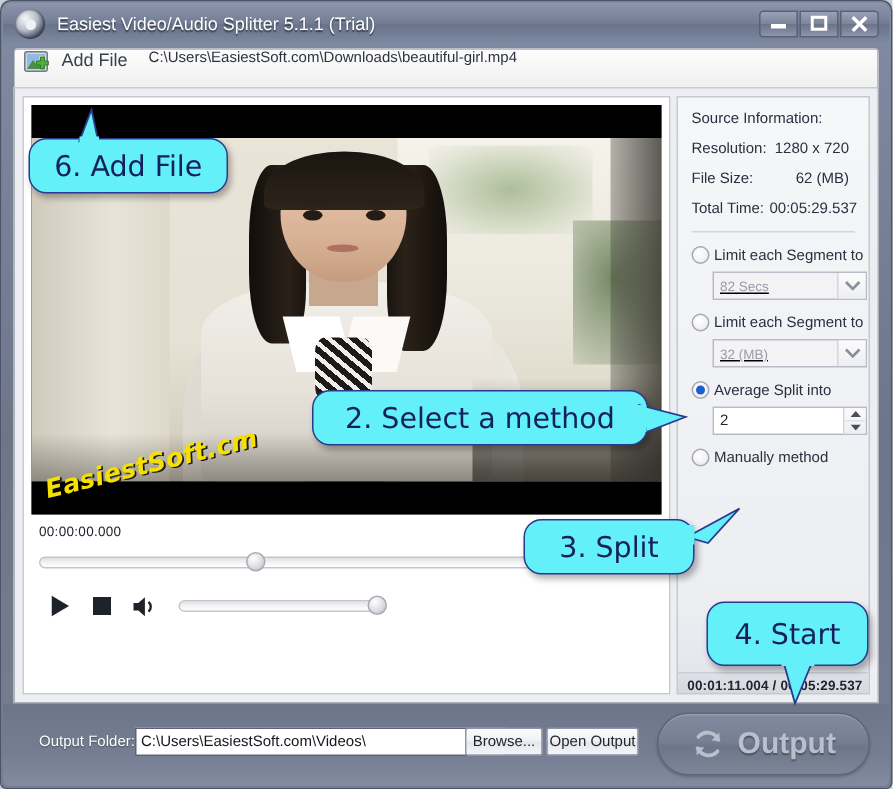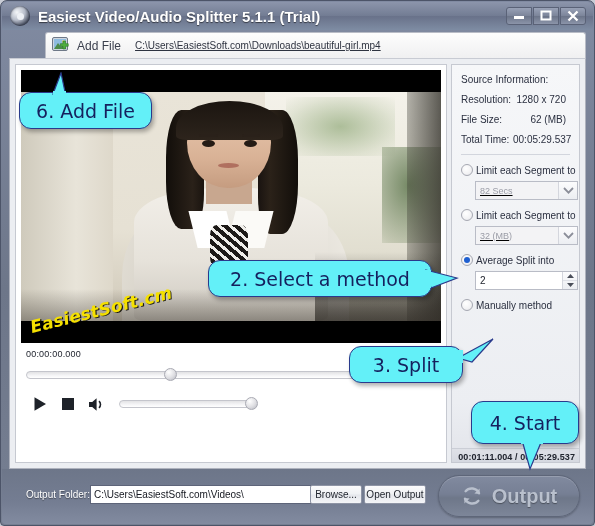--- a/index.html
+++ b/index.html
@@ -32,21 +32,21 @@
     border-radius: 50%;
     background: radial-gradient(circle at 35% 32%, #f4f6f9 0%, #b6bcc9 42%, #4e5566 70%, #2f3442 100%);
     box-shadow: inset 0 0 2px #1d2230;
   }
   #app-logo::before {
     content:""; position:absolute; left:50%; top:50%;
     width:7px; height:7px; margin:-3.5px 0 0 -3.5px; border-radius:50%;
     background:#eef1f6;
   }
   #app-title {
-    margin-left: 8px; font-size: 15px; font-weight: bold; color: #ffffff;
+    margin-left: 8px; font-size: 12px; font-weight: normal; color: #ffffff;
     text-shadow: 0 1px 1px rgba(0,0,0,.55);
     white-space: nowrap;
   }
   #window-buttons { position: absolute; right: 7px; top: 5px; display: flex; gap: 1px; }
   .win-btn {
     width: 26px; height: 18px;
     background: linear-gradient(180deg,#98a1b6 0%,#7b8499 50%,#6b7488 51%,#8b94a9 100%);
     border: 1px solid #5a6277;
     display: flex; align-items: center; justify-content: center;
     color: #ffffff; font-size: 13px; line-height: 1;
@@ -54,28 +54,28 @@
   .win-btn:first-child { border-radius: 3px 0 0 3px; }
   .win-btn:last-child { border-radius: 0 3px 3px 0; }
   .win-btn svg { display: block; }
 
   
   #toolbar {
     position: absolute; left: 8px; top: 31px; right: 8px; height: 26px;
     background: linear-gradient(180deg,#fdfdfd 0%,#f0f0f1 100%);
     border: 1px solid #b9bcc6; border-bottom: none;
     border-radius: 3px 3px 0 0;
-    display: flex; align-items: center; margin-left: 36px;
+    display: flex; 
   }
   #add-file-icon { width: 20px; height: 19px; margin-left: 6px; position: relative; flex: none; }
   #add-file-label {
     margin-left: 5px; font-size: 12px; color: #3a3f4d; white-space: nowrap;
   }
   #file-path {
-    margin-left: 14px; font-size: 10px; color: #2e3340; white-space: nowrap; overflow: hidden; text-decoration: underline;
+    margin-left: 14px; font-size: 10px; color: #2e3340; white-space: nowrap; overflow: hidden;
   }
 
   
   #content {
     position: absolute; left: 8px; top: 57px; right: 8px; bottom: 56px;
     background: #eceef2;
     border: 1px solid #aeb2bd;
     border-top: 1px solid #c8cbd3;
   }
 

